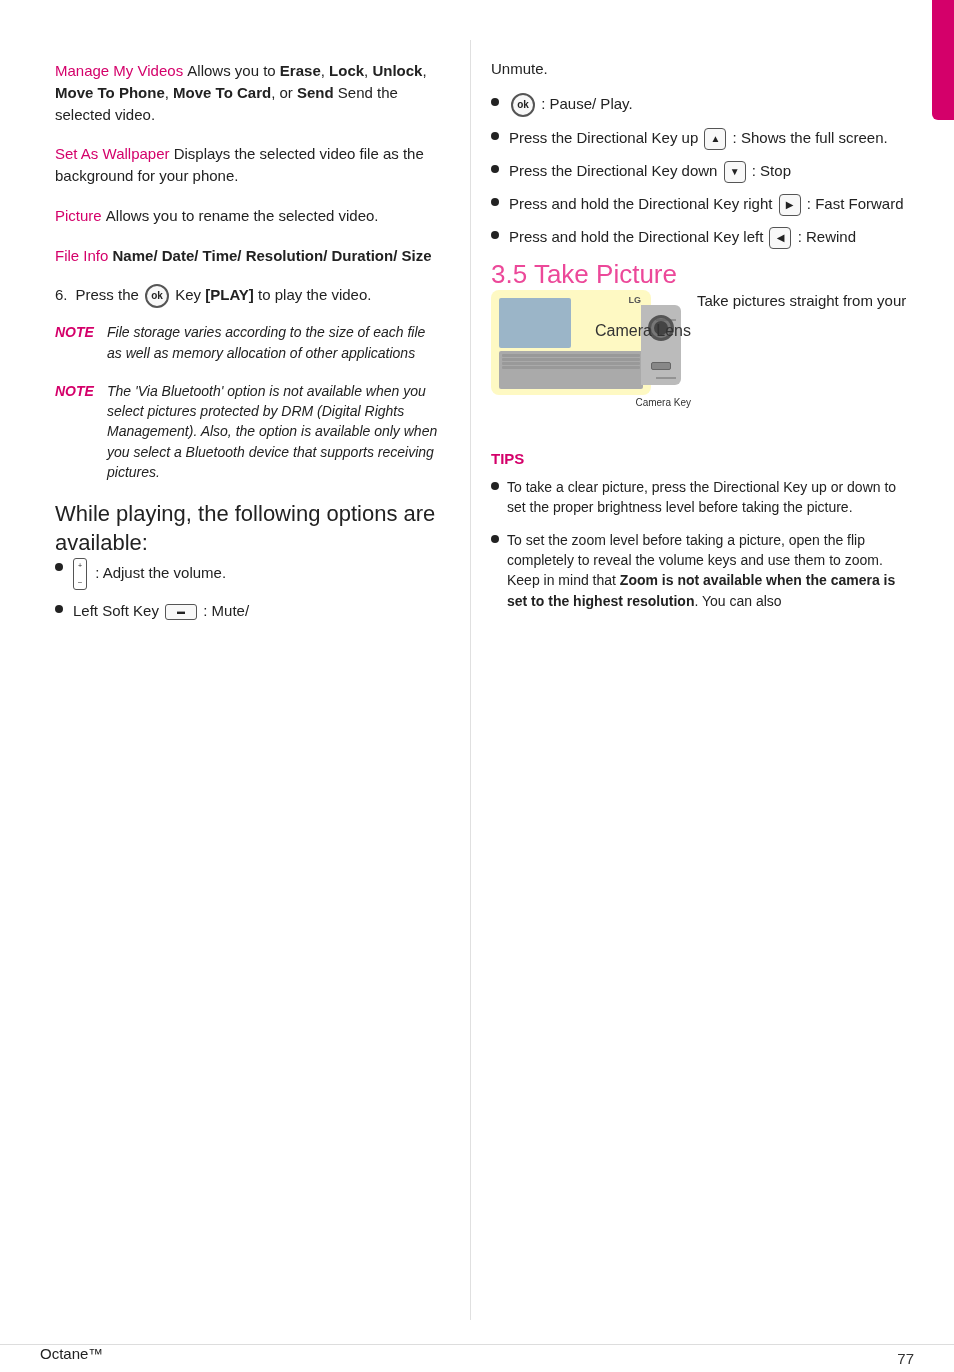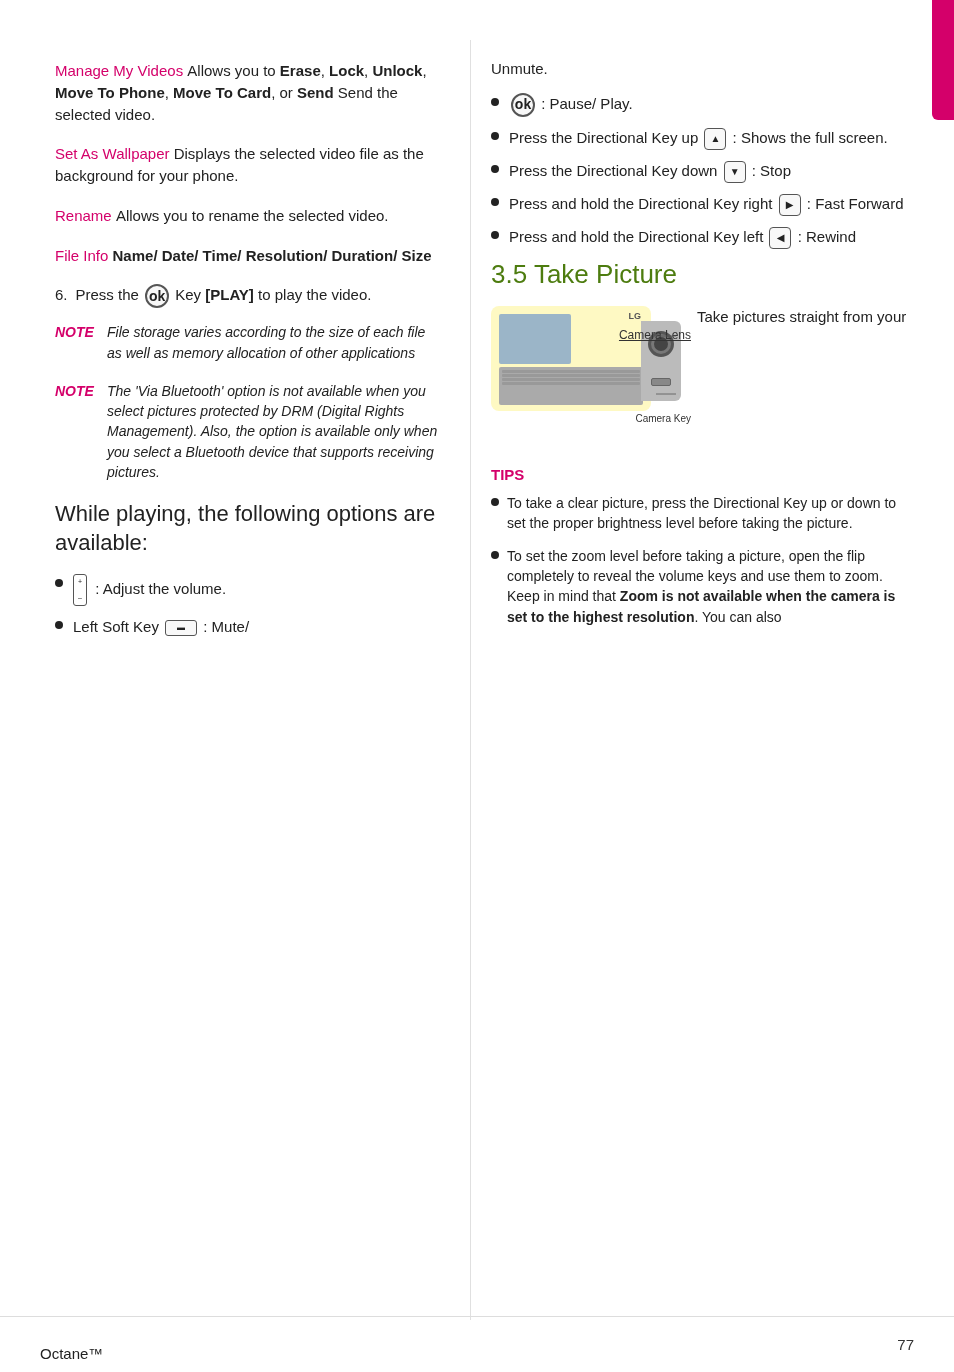--- a/index.html
+++ b/index.html
@@ -79,21 +79,20 @@
     }
 
     .note-text {
       flex: 1;
     }
 
     .while-playing {
       font-size: 22px;
       font-weight: normal;
       line-height: 1.3;
-      margin-bottom: 16px;
     }
 
     .bullet-list {
       list-style: none;
       padding: 0;
     }
 
     .bullet-list li {
       display: flex;
       align-items: flex-start;
@@ -128,21 +127,21 @@
     }
 
     .ok-icon {
       display: inline-flex;
       align-items: center;
       justify-content: center;
       border: 2px solid #555;
       border-radius: 50%;
       width: 24px;
       height: 24px;
-      font-size: 14px;
+      font-size: 10px;
       font-weight: bold;
       vertical-align: middle;
       margin: 0 2px;
       background: #f8f8f8;
     }
 
     .softkey-icon {
       display: inline-flex;
       align-items: center;
       justify-content: center;
@@ -155,24 +154,23 @@
       background: #f8f8f8;
     }
 
     
     .right-col .unmute-text {
       font-size: 15px;
       margin-bottom: 16px;
     }
 
     .section-title-pink {
-      color: #4d7c0f;
+      color: #ec4899;
       font-size: 26px;
       font-weight: normal;
-      margin-bottom: 16px;
       margin-top: 8px;
     }
 
     .take-picture-block {
       display: flex;
       gap: 16px;
       margin-bottom: 20px;
       align-items: flex-start;
     }
 
@@ -200,21 +198,21 @@
       font-size: 14px;
       line-height: 1.45;
     }
 
     
     .bottom-bar {
       position: absolute;
       bottom: 0;
       left: 0;
       right: 0;
-      height: 56px;
+      height: 28px;
       display: flex;
       align-items: center;
       justify-content: flex-end;
       border-top: 1px solid #ddd;
       padding-right: 40px;
       padding-left: 40px;
     }
 
     .page-number {
       font-size: 15px;
@@ -237,21 +235,21 @@
 
     <div class="section-block">
       <p><span class="pink">Manage My Videos</span>&nbsp;<span>Allows you to</span> <strong>Erase</strong>, <strong>Lock</strong>, <strong>Unlock</strong>, <strong>Move To Phone</strong>, <strong>Move To Card</strong>, or <strong>Send</strong> <span>Send the selected video.</span></p>
     </div>
 
     <div class="section-block">
       <p><span class="pink">Set As Wallpaper</span>&nbsp;<span>Displays the selected video file as the background for your phone.</span></p>
     </div>
 
     <div class="section-block">
-      <p><span class="pink">Rename</span>&nbsp;<span>Allows you to rename the selected video.</span></p>
+      <p><span class="pink">Picture</span>&nbsp;<span>Allows you to rename the selected video.</span></p>
     </div>
 
     <div class="section-block">
       <p><span class="pink">File Info</span>&nbsp;<strong>Name/ Date/ Time/ Resolution/ Duration/ Size</strong></p>
     </div>
 
     <div class="numbered-item">
       <span>6.</span>
       <span>
         Press the <span class="ok-icon">ok</span> Key <strong>[PLAY]</strong> to play the video.
@@ -365,21 +363,21 @@
           <div style="position:absolute;right:-30px;top:15px;width:40px;height:80px;background:#bbb;border-radius:0 6px 6px 0;">
 
             <div style="width:26px;height:26px;background:#777;border-radius:50%;border:3px solid #555;position:absolute;top:10px;left:7px;">
               <div style="width:14px;height:14px;background:#444;border-radius:50%;position:absolute;top:3px;left:3px;"></div>
             </div>
 
             <div style="width:20px;height:8px;background:#888;border-radius:2px;border:1px solid #666;position:absolute;bottom:15px;left:10px;"></div>
           </div>
         </div>
 
-        <div style="position:absolute;right:-10px;top:22px;font-size:12px;color:#333;white-space:nowrap;text-decoration:underline;">
+        <div style="position:absolute;right:-10px;top:32px;font-size:16px;color:#333;white-space:nowrap;">
           <span style="display:block;text-align:right;">Camera Lens</span>
         </div>
         <div style="position:absolute;right:-10px;bottom:22px;font-size:10px;color:#333;white-space:nowrap;text-align:center;">
           <span>Camera Key</span>
         </div>
 
         <svg style="position:absolute;top:0;left:0;width:200px;height:140px;pointer-events:none;">
           <line x1="165" y1="30" x2="185" y2="30" stroke="#555" stroke-width="0.8"></line>
           <line x1="165" y1="88" x2="185" y2="88" stroke="#555" stroke-width="0.8"></line>
         </svg>

